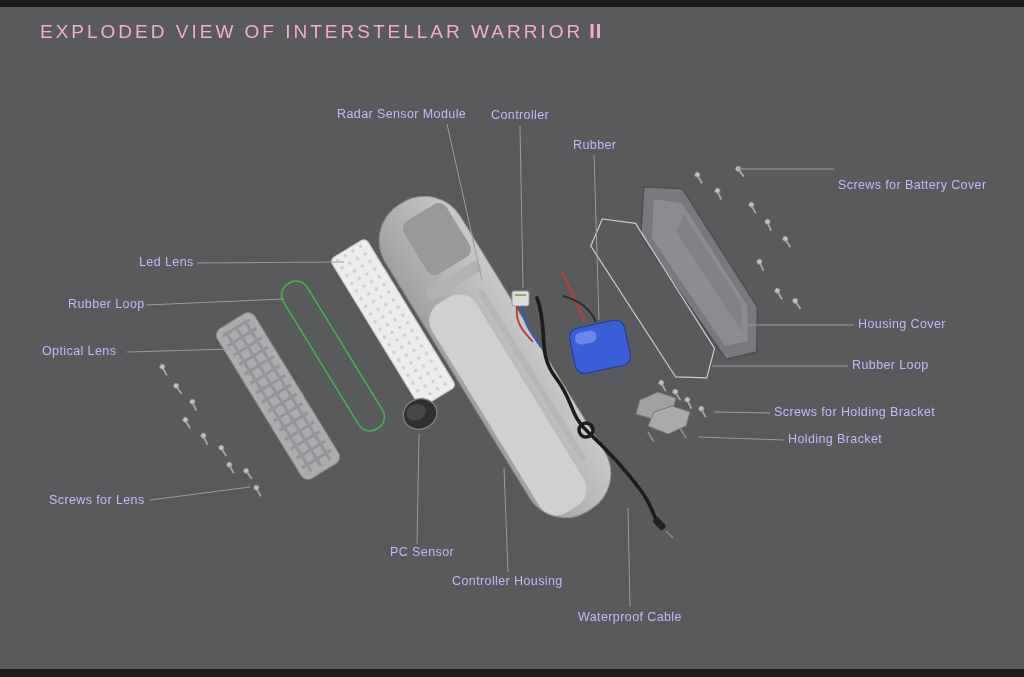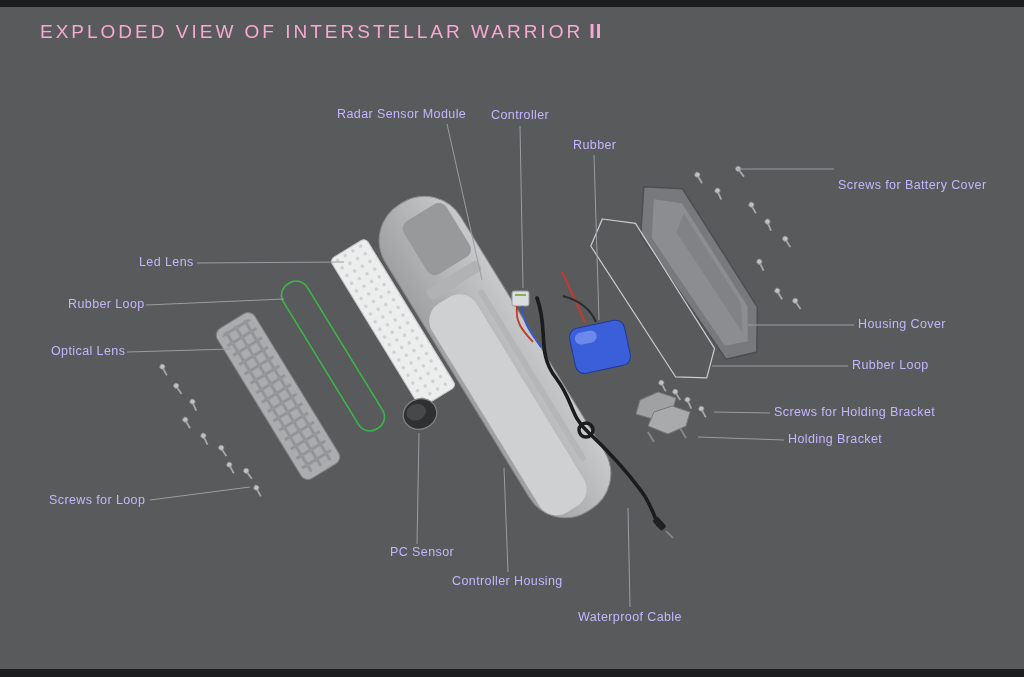--- a/index.html
+++ b/index.html
@@ -168,23 +168,23 @@
       <line x1="630" y1="607" x2="628" y2="508"></line>
     </g>
   </svg>
 
   <div class="lbl" style="left:337px;top:107px">Radar Sensor Module</div>
   <div class="lbl" style="left:491px;top:108px">Controller</div>
   <div class="lbl" style="left:573px;top:138px">Rubber</div>
   <div class="lbl" style="left:838px;top:178px">Screws for Battery Cover</div>
   <div class="lbl" style="left:139px;top:255px">Led Lens</div>
   <div class="lbl" style="left:68px;top:297px">Rubber Loop</div>
-  <div class="lbl" style="left:51px;top:344px">Optical Lens</div>
+  <div class="lbl" style="left:42px;top:344px">Optical Lens</div>
   <div class="lbl" style="left:858px;top:317px">Housing Cover</div>
   <div class="lbl" style="left:852px;top:358px">Rubber Loop</div>
   <div class="lbl" style="left:774px;top:405px">Screws for Holding Bracket</div>
   <div class="lbl" style="left:788px;top:432px">Holding Bracket</div>
-  <div class="lbl" style="left:49px;top:493px">Screws for Loop</div>
+  <div class="lbl" style="left:49px;top:493px">Screws for Lens</div>
   <div class="lbl" style="left:390px;top:545px">PC Sensor</div>
   <div class="lbl" style="left:452px;top:574px">Controller Housing</div>
   <div class="lbl" style="left:578px;top:610px">Waterproof Cable</div>
 
 </div>
 
 </body></html>

